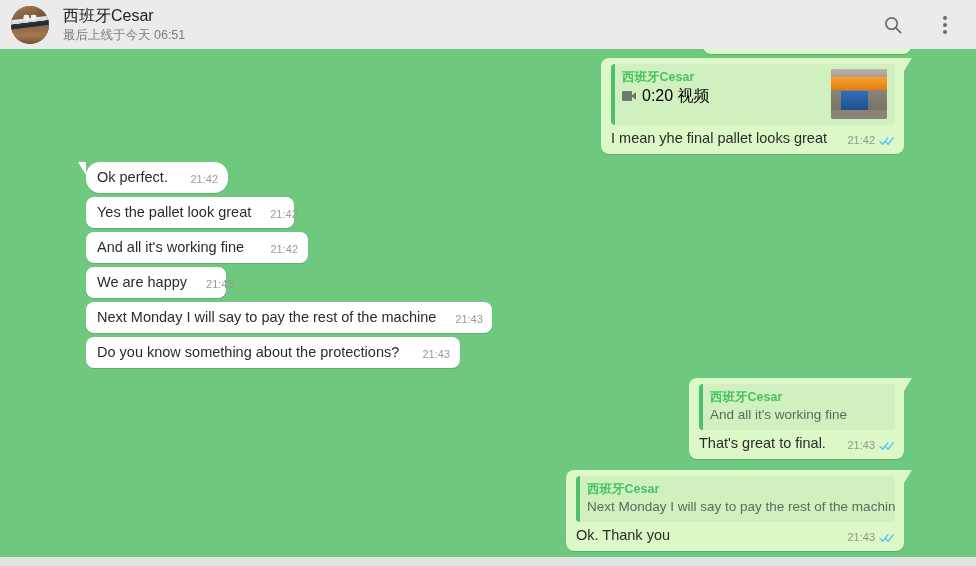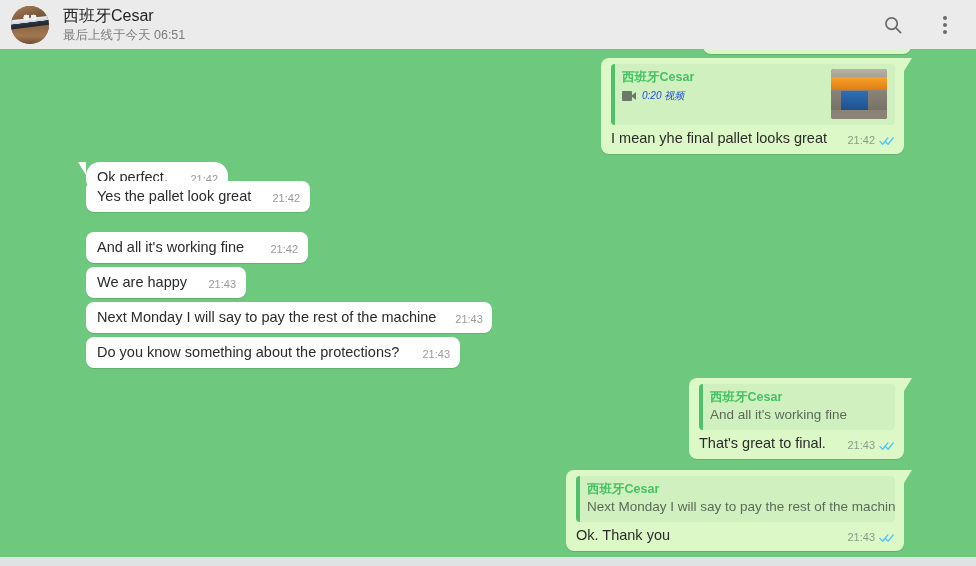--- a/index.html
+++ b/index.html
@@ -232,25 +232,24 @@
     border-radius: 1px;
   }
   .vid-icon .lens {
     position: absolute; right: 0; top: 1px;
     width: 0; height: 0;
     border-top: 4px solid transparent;
     border-bottom: 4px solid transparent;
     border-right: 5px solid #6c7a6a;
   }
   .quote-media-label {
-    font-size: 10px;
-    color: #1d4ed8;
+    font-size: 16px;
+    color: #000000;
     line-height: 18px;
     white-space: nowrap;
-    font-style: italic;
   }
   .quote-with-thumb {
     display: flex;
     align-items: stretch;
     gap: 10px;
   }
   .quote-thumb {
     width: 56px; height: 50px;
     flex: 0 0 56px;
     border-radius: 3px;
@@ -351,39 +350,39 @@
 
       <div class="bubble incoming" style="left:86px; top:113px; width:142px;border-radius:14px;">
         <div class="msg-row">
           <span class="msg-text">Ok perfect.</span>
           <span class="meta">
             <span class="time">21:42</span>
           </span>
         </div>
       </div>
 
-      <div class="bubble incoming no-tail-in" style="left:86px; top:132px; width:224px;">
+      <div class="bubble incoming no-tail-in" style="left:86px; top:148px; width:208px;">
         <div class="msg-row">
           <span class="msg-text">Yes the pallet look great</span>
           <span class="meta">
             <span class="time">21:42</span>
           </span>
         </div>
       </div>
 
       <div class="bubble incoming no-tail-in" style="left:86px; top:183px; width:222px;">
         <div class="msg-row">
           <span class="msg-text">And all it's working fine</span>
           <span class="meta">
             <span class="time">21:42</span>
           </span>
         </div>
       </div>
 
-      <div class="bubble incoming no-tail-in" style="left:86px; top:218px; width:160px;">
+      <div class="bubble incoming no-tail-in" style="left:86px; top:218px; width:140px;">
         <div class="msg-row">
           <span class="msg-text">We are happy</span>
           <span class="meta">
             <span class="time">21:43</span>
           </span>
         </div>
       </div>
 
       <div class="bubble incoming no-tail-in" style="left:86px; top:253px; width:406px;">
         <div class="msg-row">

